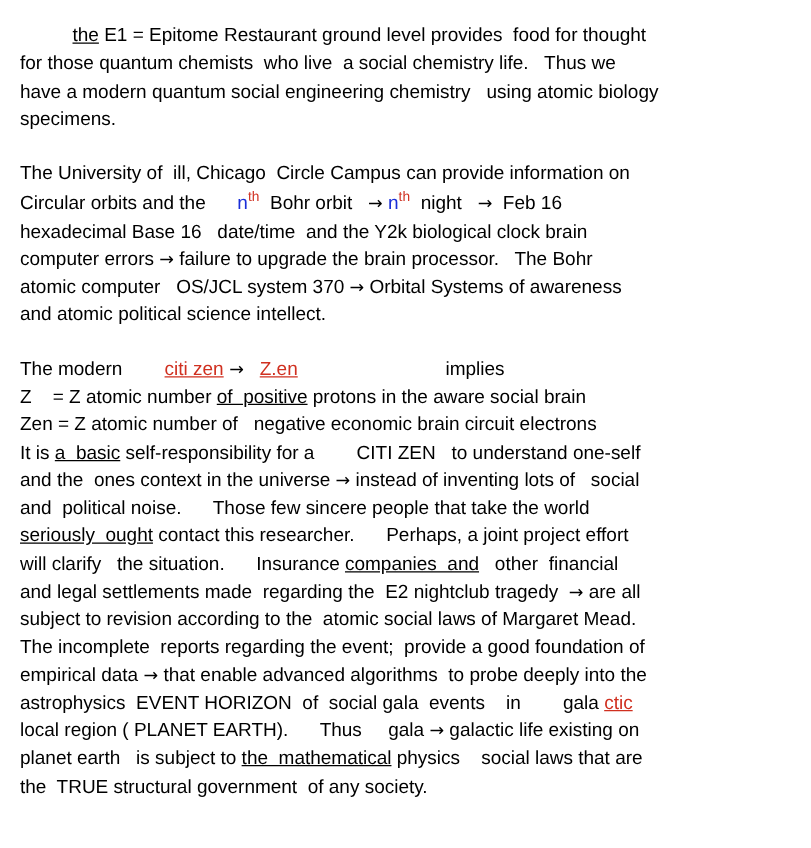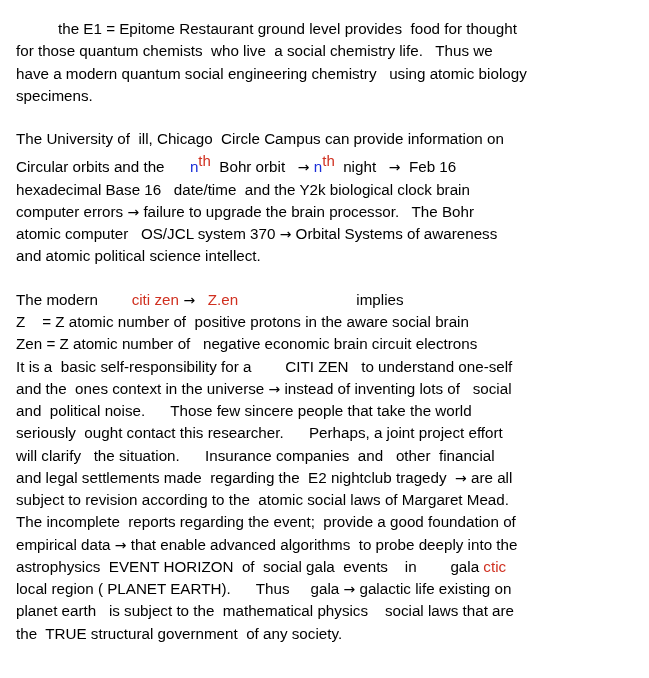--- a/index.html
+++ b/index.html
@@ -24,25 +24,25 @@
   p.para {
     margin: 0 0 0 0;
     line-height: 1.465;
     white-space: pre-wrap;
   }
   p.spacer {
     margin: 0;
     height: 21px;
     line-height: 21px;
   }
-  .u { }
+  .u { text-decoration: underline; }
   .red { color: #d03020; }
   .blue { color: #1a2ed8; }
   .arrow { font-family: "DejaVu Sans", sans-serif; font-size: 14px; }
-  .sup { font-size: 15px; vertical-align: super; }
+  .sup { font-size: 11px; vertical-align: super; }
   .indent { display: inline-block; width: 42px; }
 </style>
 </head>
 <body>
 
 <div class="page">
   <div id="doc-body">
       <p class="para"><span><span class="indent"></span><span class="u">the</span><span> E1 = Epitome Restaurant ground level provides  food for thought</span></span><br><span><span>for those quantum chemists  who live  a social chemistry life.   Thus we</span></span><br><span><span>have a modern quantum social engineering chemistry   using atomic biology</span></span><br><span><span>specimens.</span></span></p>
       <p class="spacer">&nbsp;</p>
       <p class="para"><span><span>The University of  ill, Chicago  Circle Campus can provide information on</span></span><br><span><span>Circular orbits and the      </span><span class="blue">n</span><span class="sup red">th</span><span>  Bohr orbit   </span><span class="arrow">→</span><span class="blue"> n</span><span class="sup red">th</span><span>  night   </span><span class="arrow">→</span><span>  Feb 16</span></span><br><span><span>hexadecimal Base 16   date/time  and the Y2k biological clock brain</span></span><br><span><span>computer errors </span><span class="arrow">→</span><span> failure to upgrade the brain processor.   The Bohr</span></span><br><span><span>atomic computer   OS/JCL system 370 </span><span class="arrow">→</span><span> Orbital Systems of awareness</span></span><br><span><span>and atomic political science intellect.</span></span></p>

